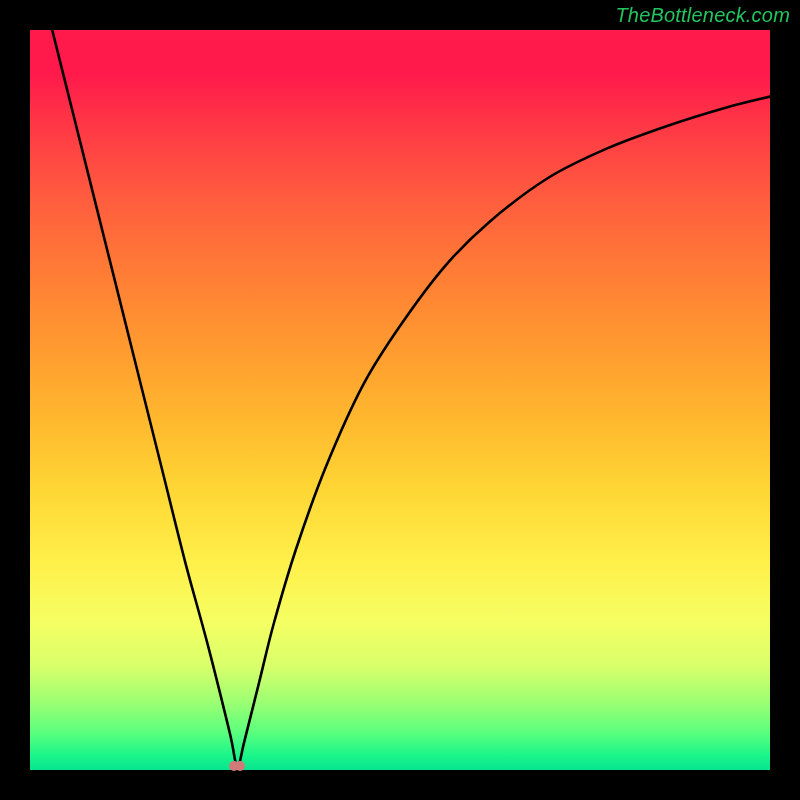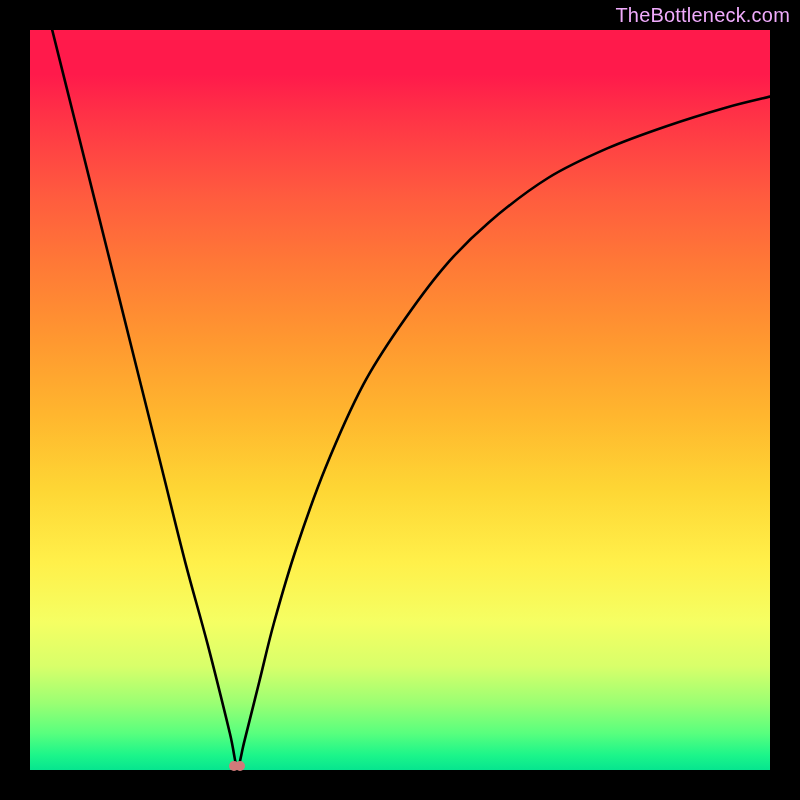--- a/index.html
+++ b/index.html
@@ -39,24 +39,25 @@
       #9aff73 91%,
       #59ff7e 95%,
       #1cf58a 98%,
       #06e58f 100%
     );
   }
   .watermark {
     position: absolute;
     top: 4px;
     right: 10px;
-    color: #f0abfc;
+    color: #22c55e;
     font-size: 20px;
     letter-spacing: 0.2px;
     user-select: none;
+    font-style: italic;
   }
   svg.curve {
     position: absolute;
     left: 0;
     top: 0;
   }
   .marker {
     position: absolute;
     width: 16px;
     height: 10px;

